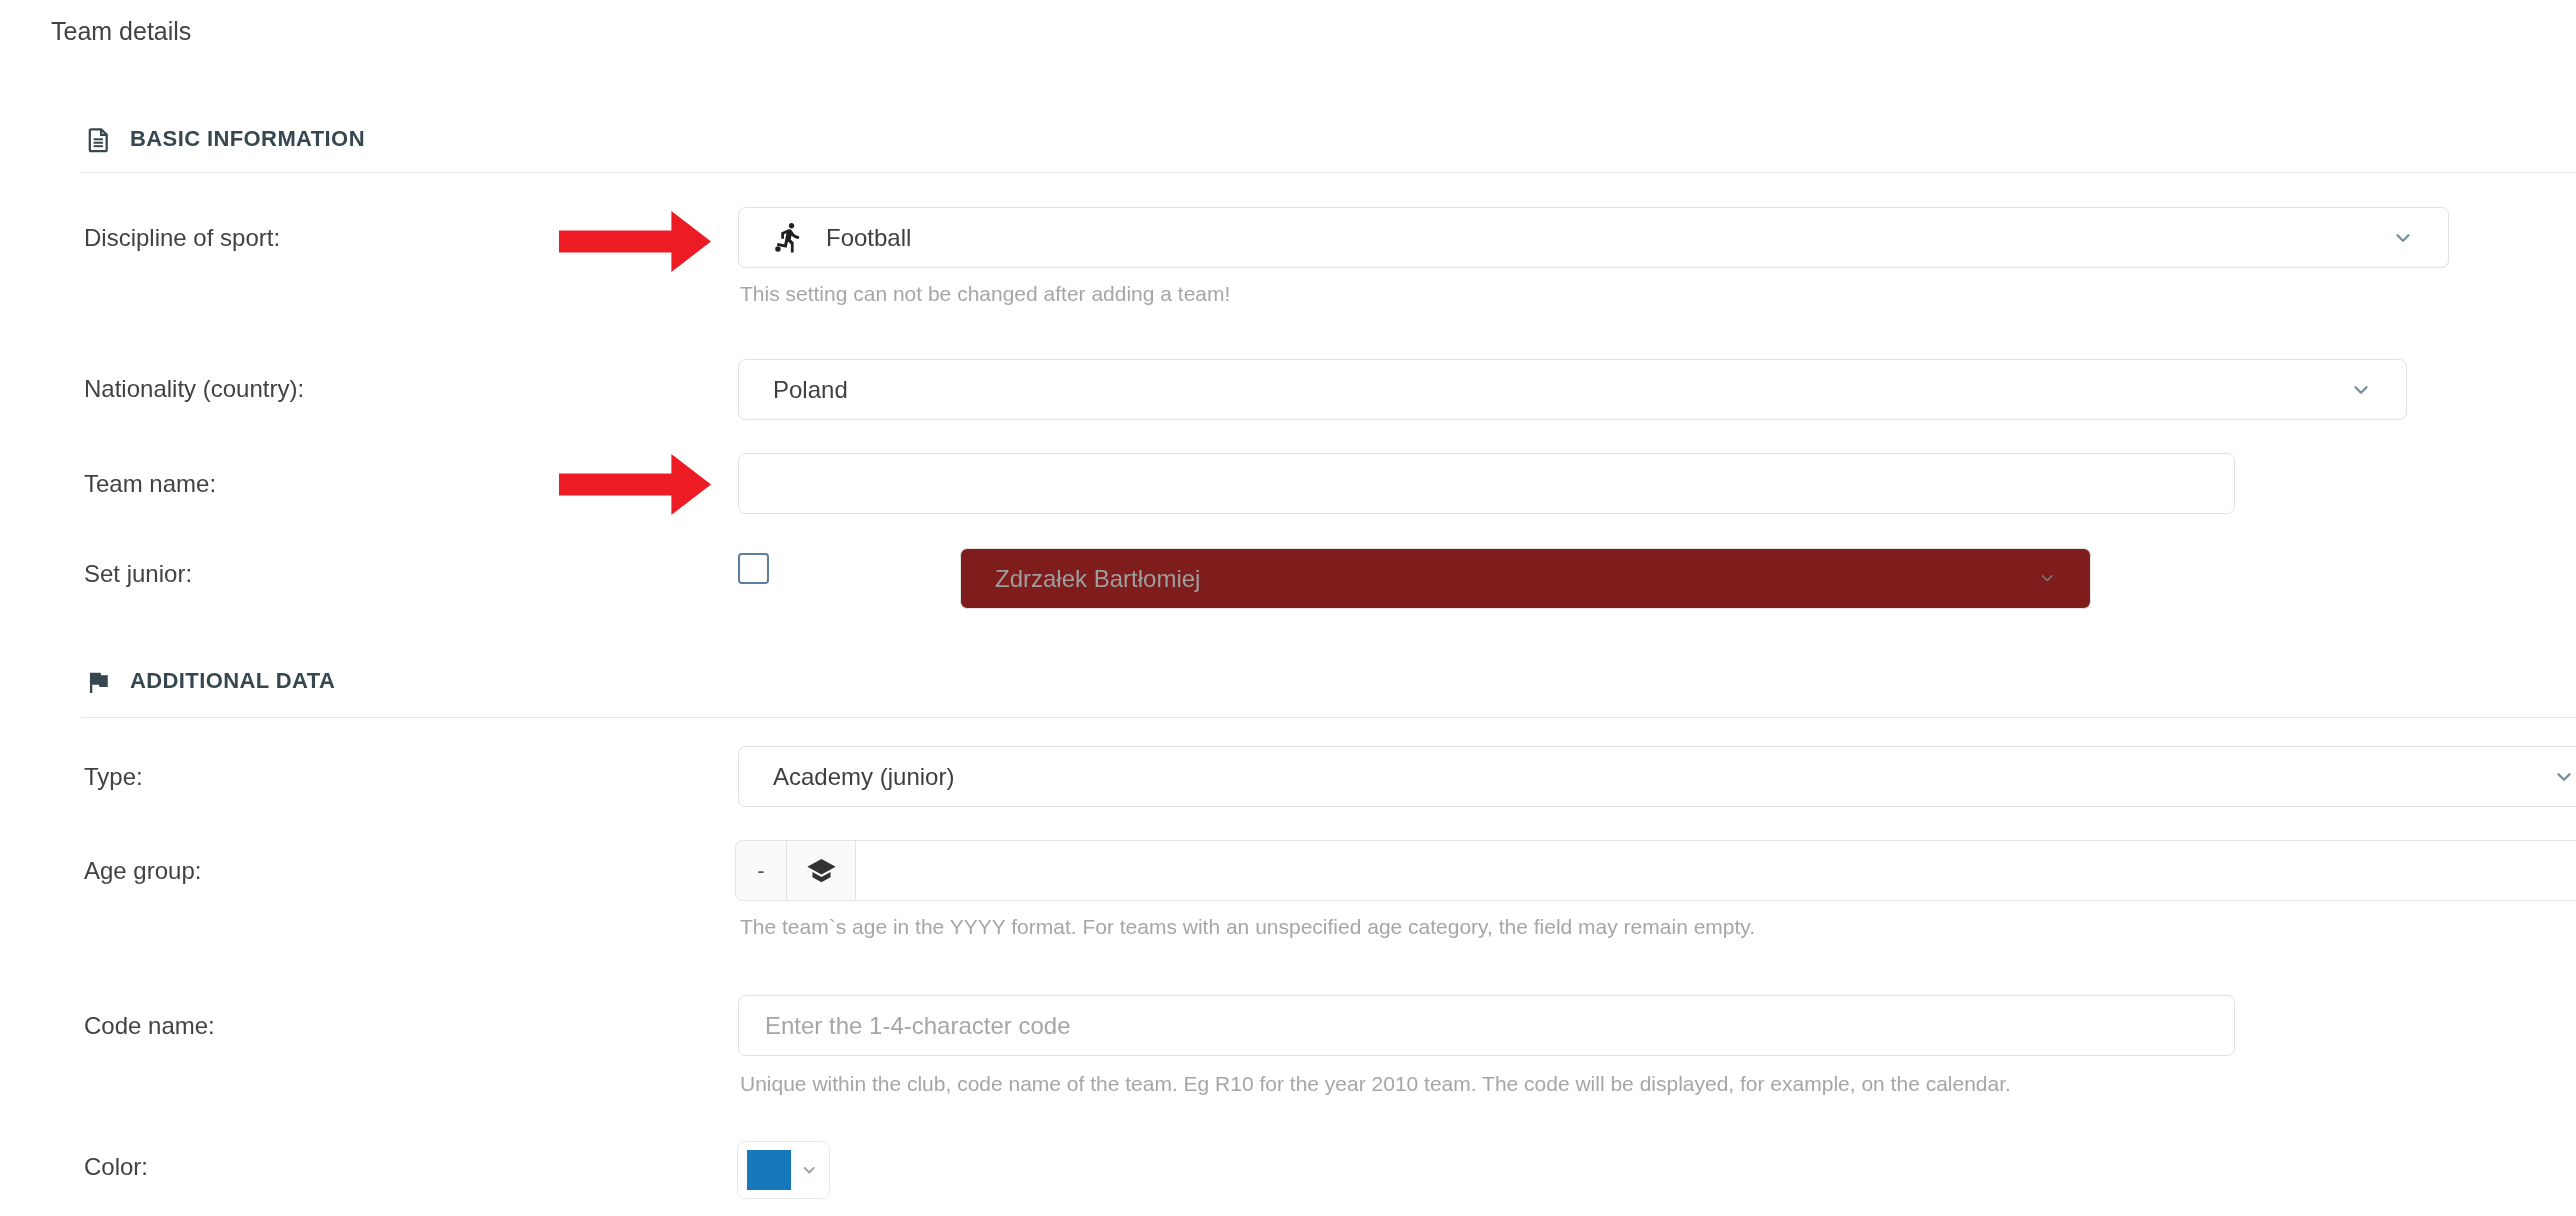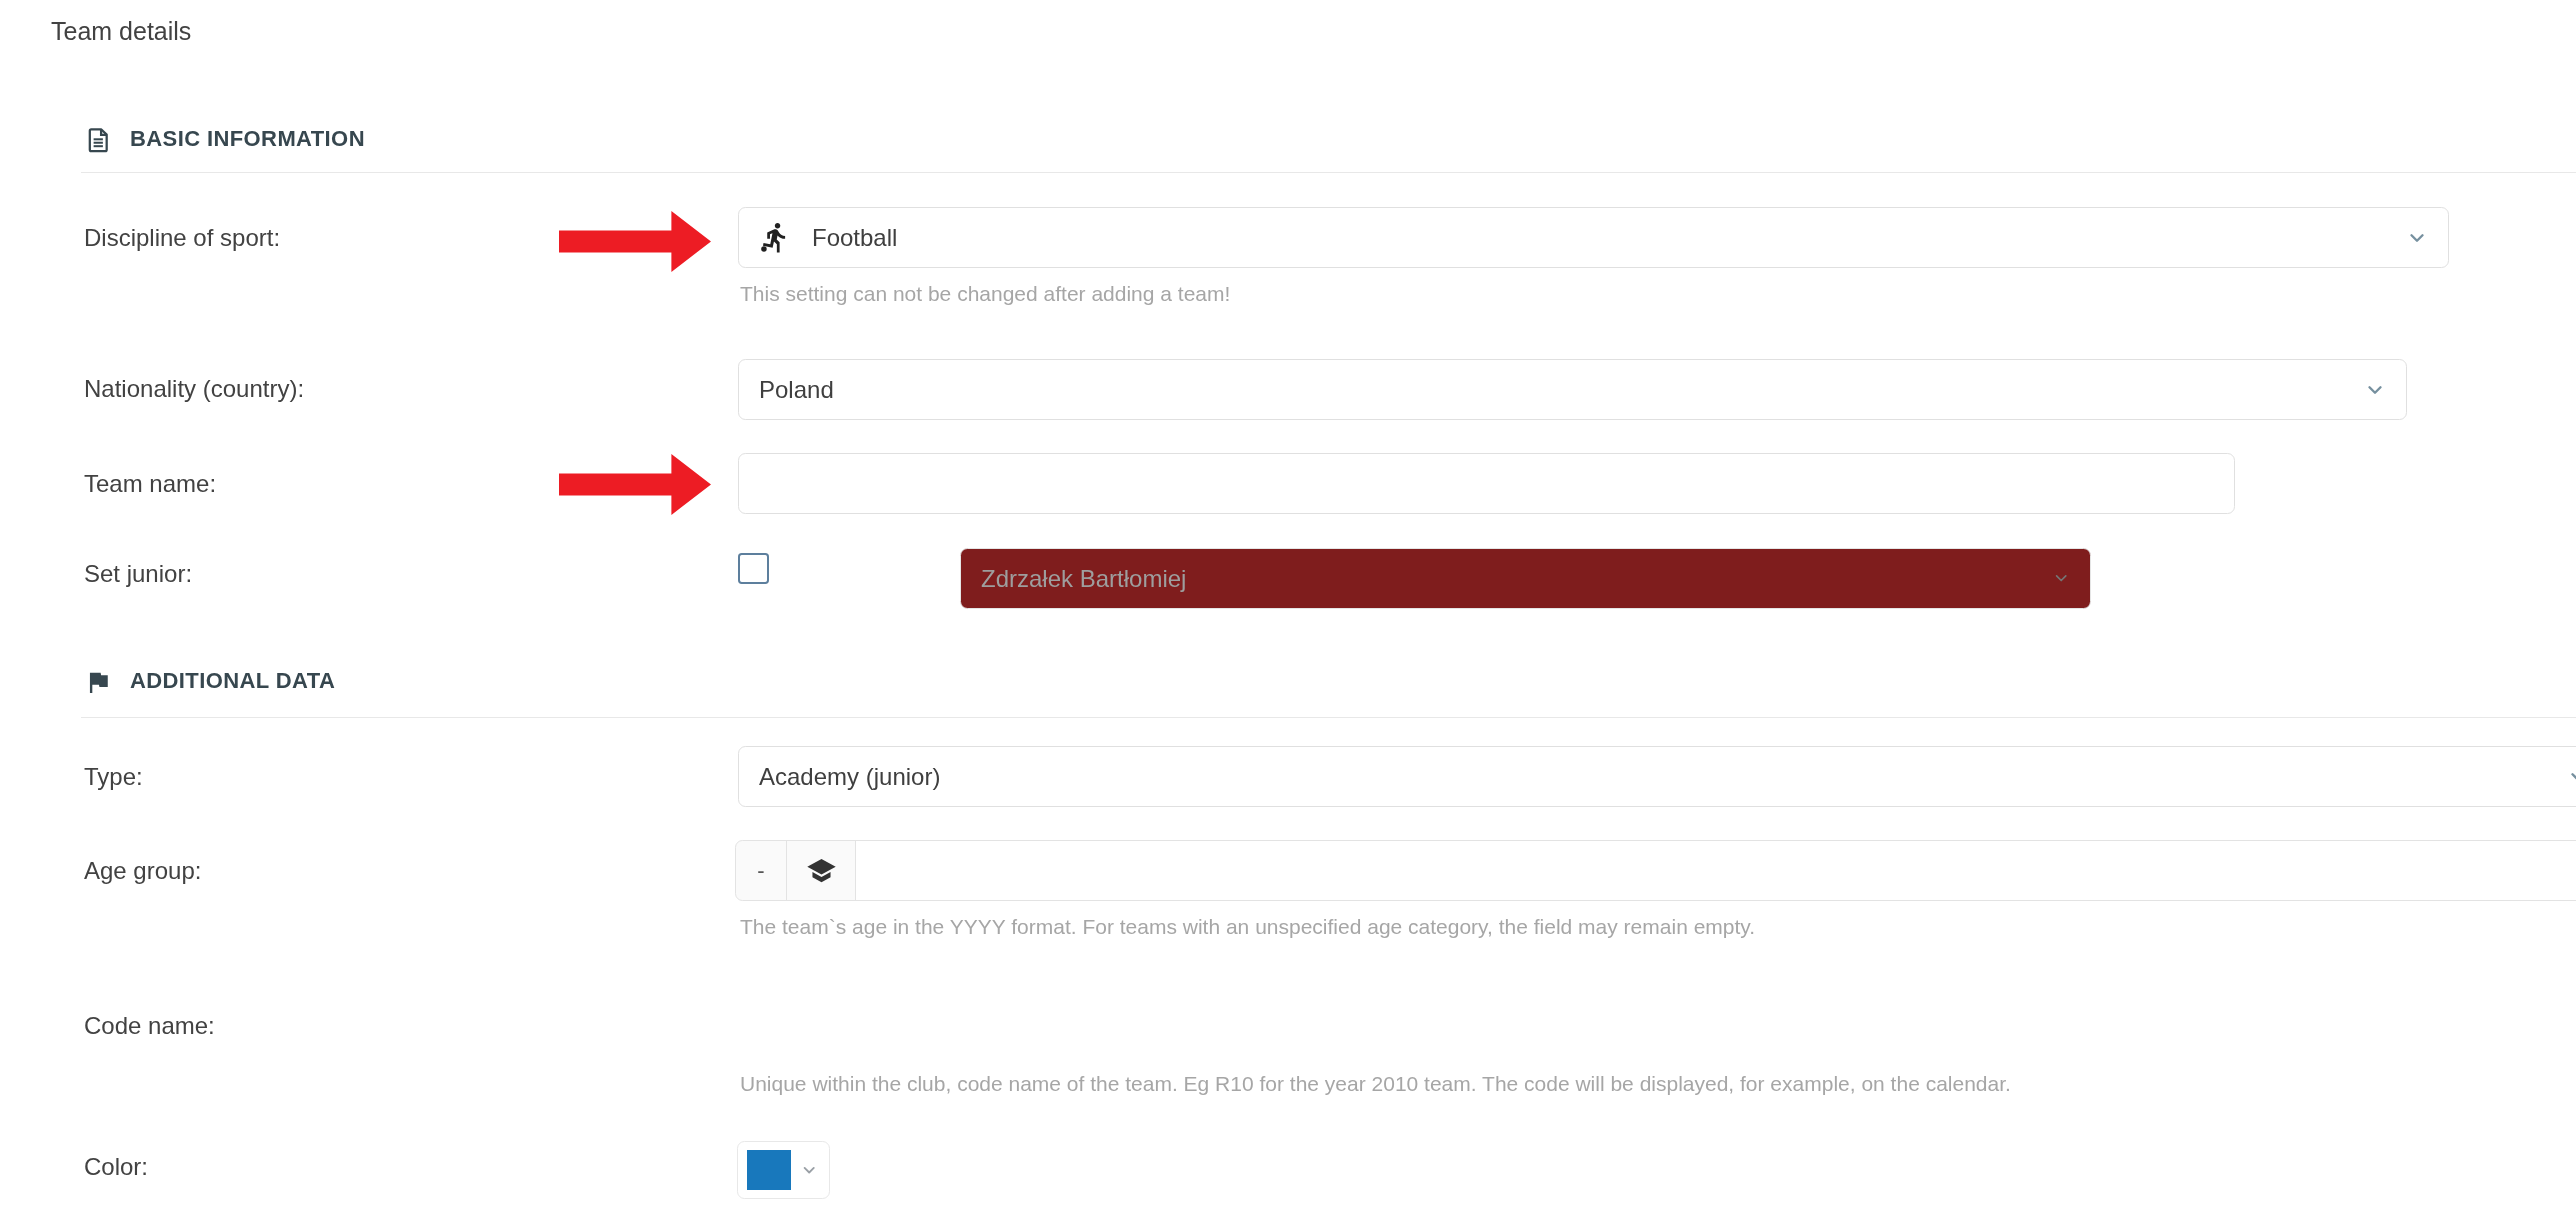--- a/index.html
+++ b/index.html
@@ -57,21 +57,21 @@
     position: absolute;
     left: 724px;
     height: 61px;
     background: #ffffff;
     border: 0.9px solid #e0e0e0;
     border-radius: 7.4px;
   }
   .select-box {
     display: flex;
     align-items: center;
-    padding: 0 20px;
+    padding: 0 34px;
     cursor: pointer;
   }
   .select-box .value {
     font-size: 24px;
     color: #3f3f3f;
     flex: 1 1 auto;
     white-space: nowrap;
     overflow: hidden;
   }
   .select-box .sport-icon { width: 33px; height: 33px; margin-right: 20px; flex: 0 0 auto; }
@@ -247,20 +247,21 @@
     <div class="addon second">
       <svg class="cap-icon" viewBox="0 0 24 24" fill="#333333">
         <path d="M5 13.18v4L12 21l7-3.82v-4L12 17l-7-3.82zM12 3L1 9l11 6 11-6-11-6z"></path>
       </svg>
     </div>
     <input class="age-input" type="text" value="" style="">
   </div>
   <div class="helper" style="top:914px">The team`s age in the YYYY format. For teams with an unspecified age category, the field may remain empty.</div>
 
   <div class="field-label" style="top:1012px">Code name:</div>
+  <input class="text-input" style="top: 995px; width: 1497px;" type="text" placeholder="Enter the 1-4-character code">
   <div class="helper" style="top:1071px">Unique within the club, code name of the team. Eg R10 for the year 2010 team. The code will be displayed, for example, on the calendar.</div>
 
   <div class="field-label" style="top:1153px">Color:</div>
   <div class="color-btn">
     <div class="swatch" style="background-color: rgb(24, 120, 188);"></div>
     <svg class="chev small" viewBox="0 0 24 24" style="color:#9aa0a6">
       <path fill="none" stroke="currentColor" stroke-width="2.4" stroke-linecap="round" stroke-linejoin="round" d="M6 9l6 6 6-6"></path>
     </svg>
   </div>
 

